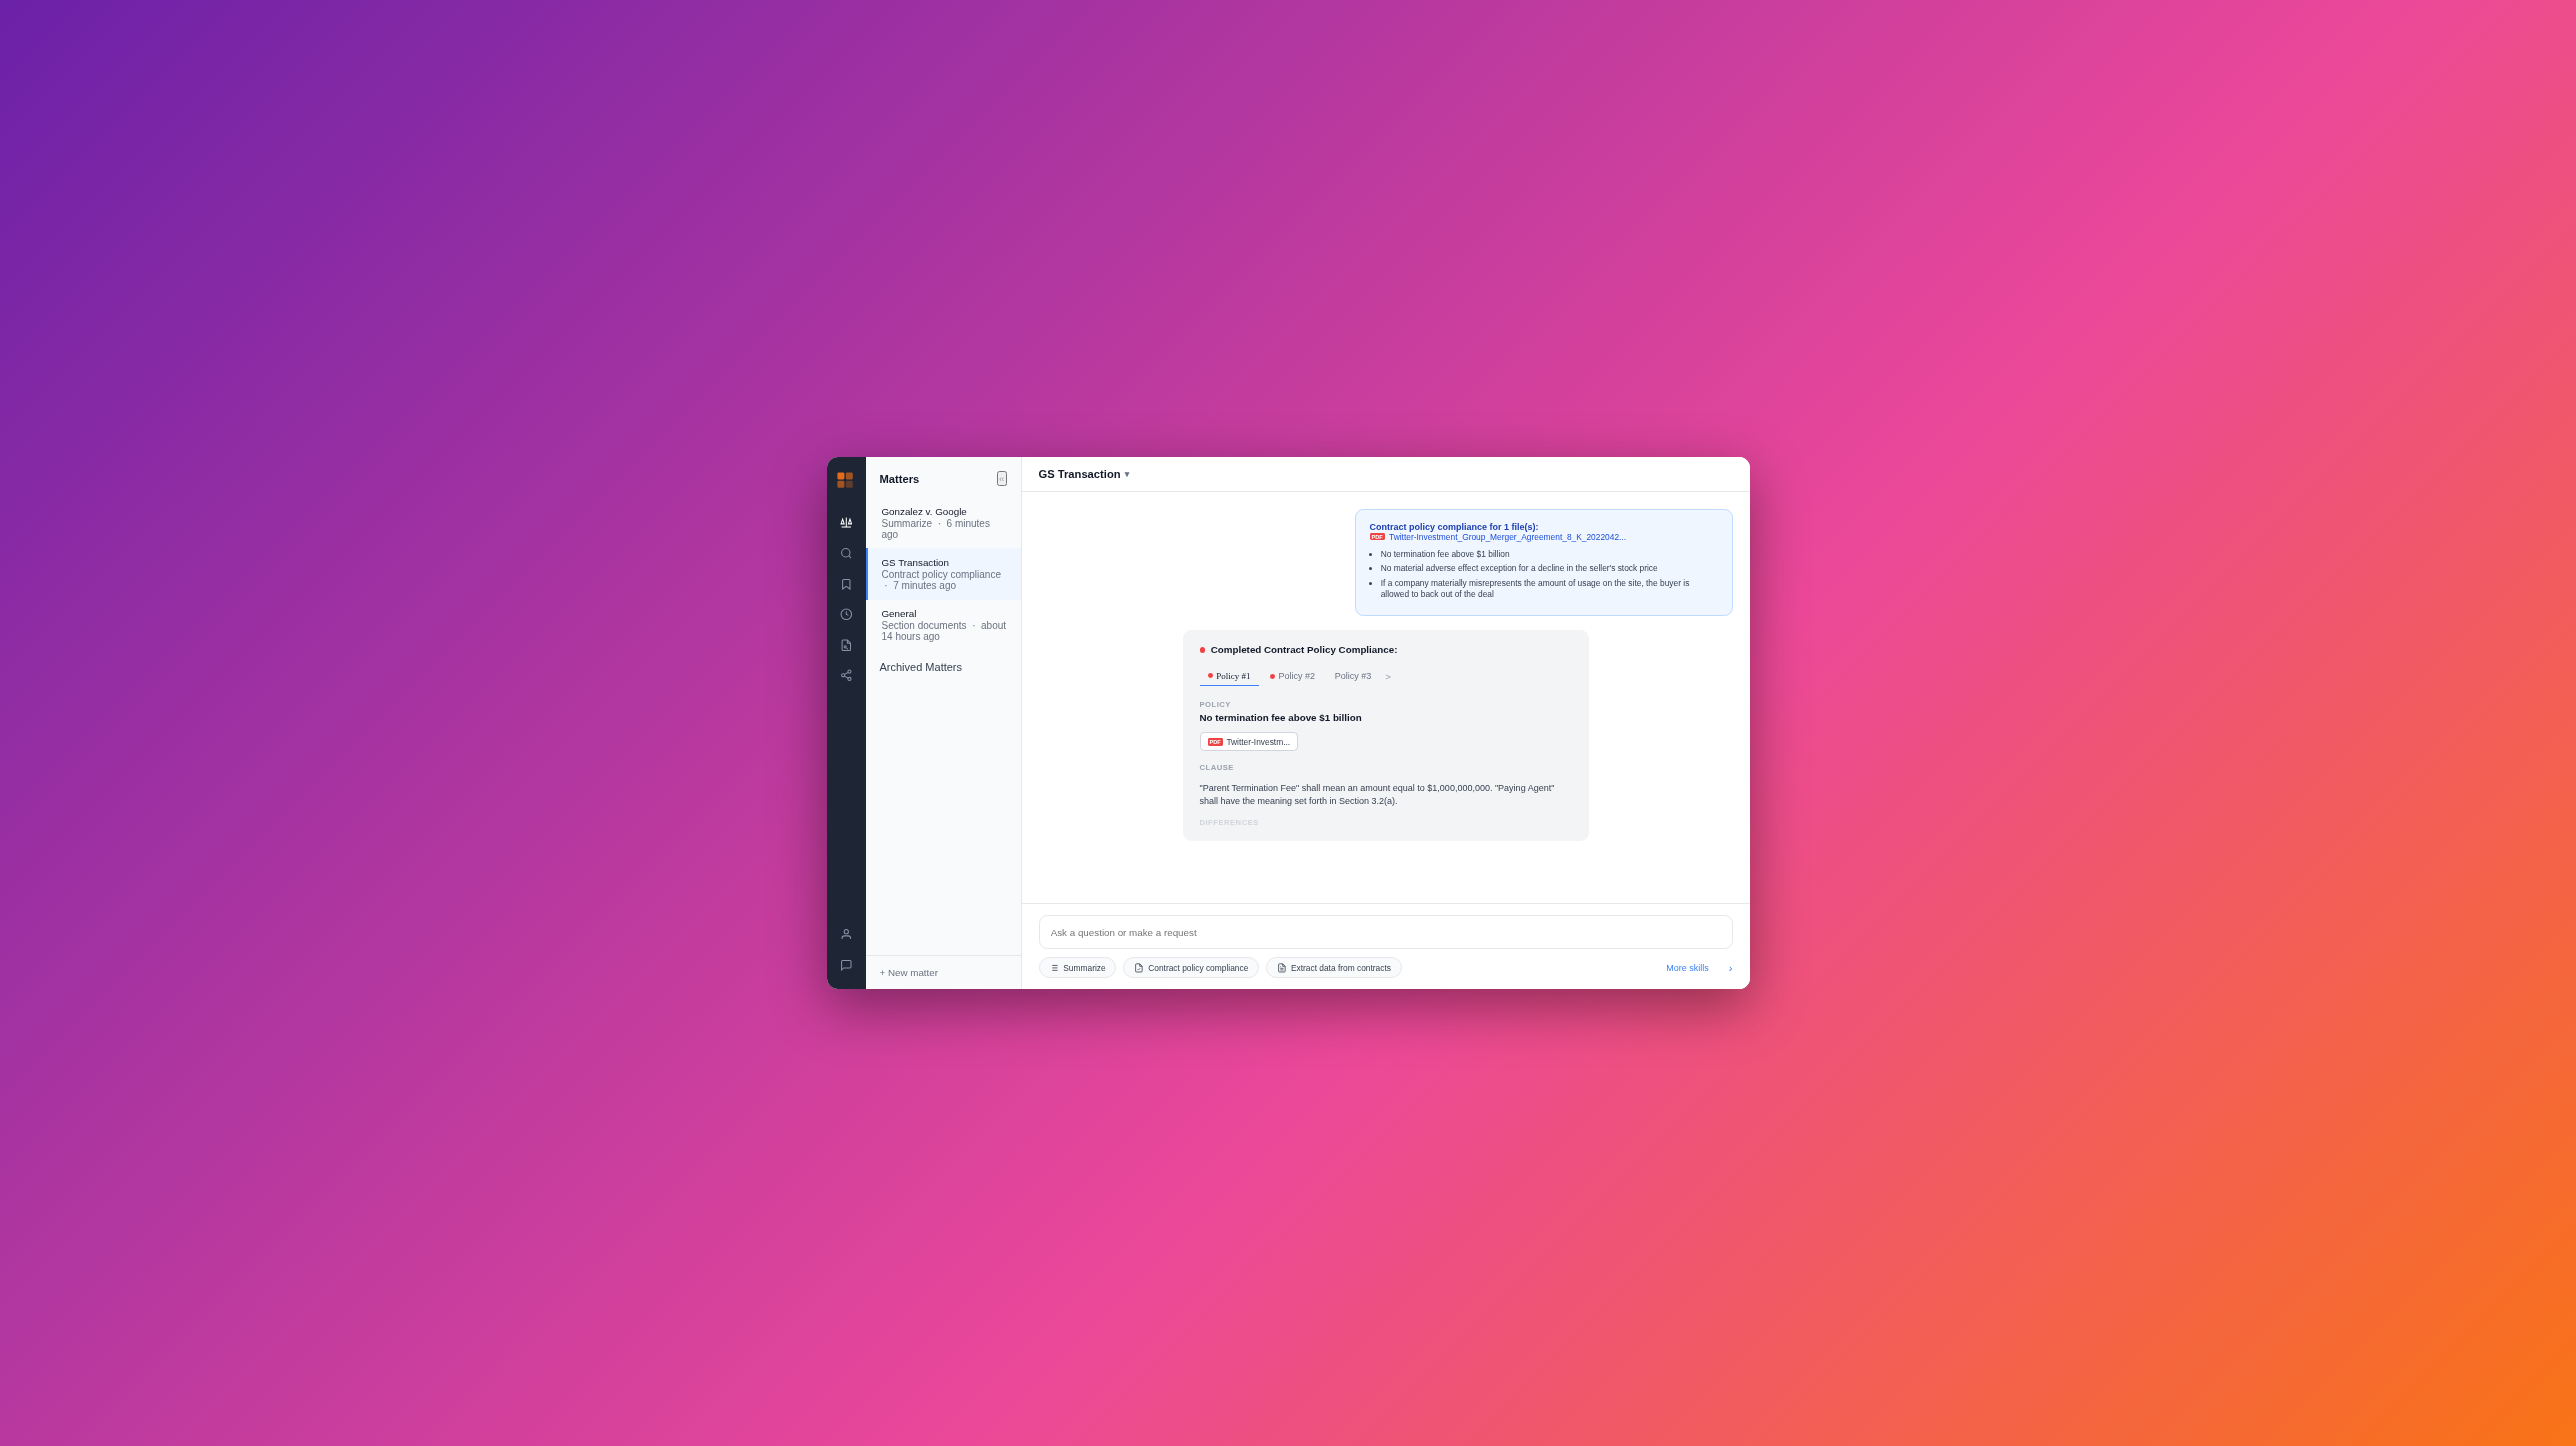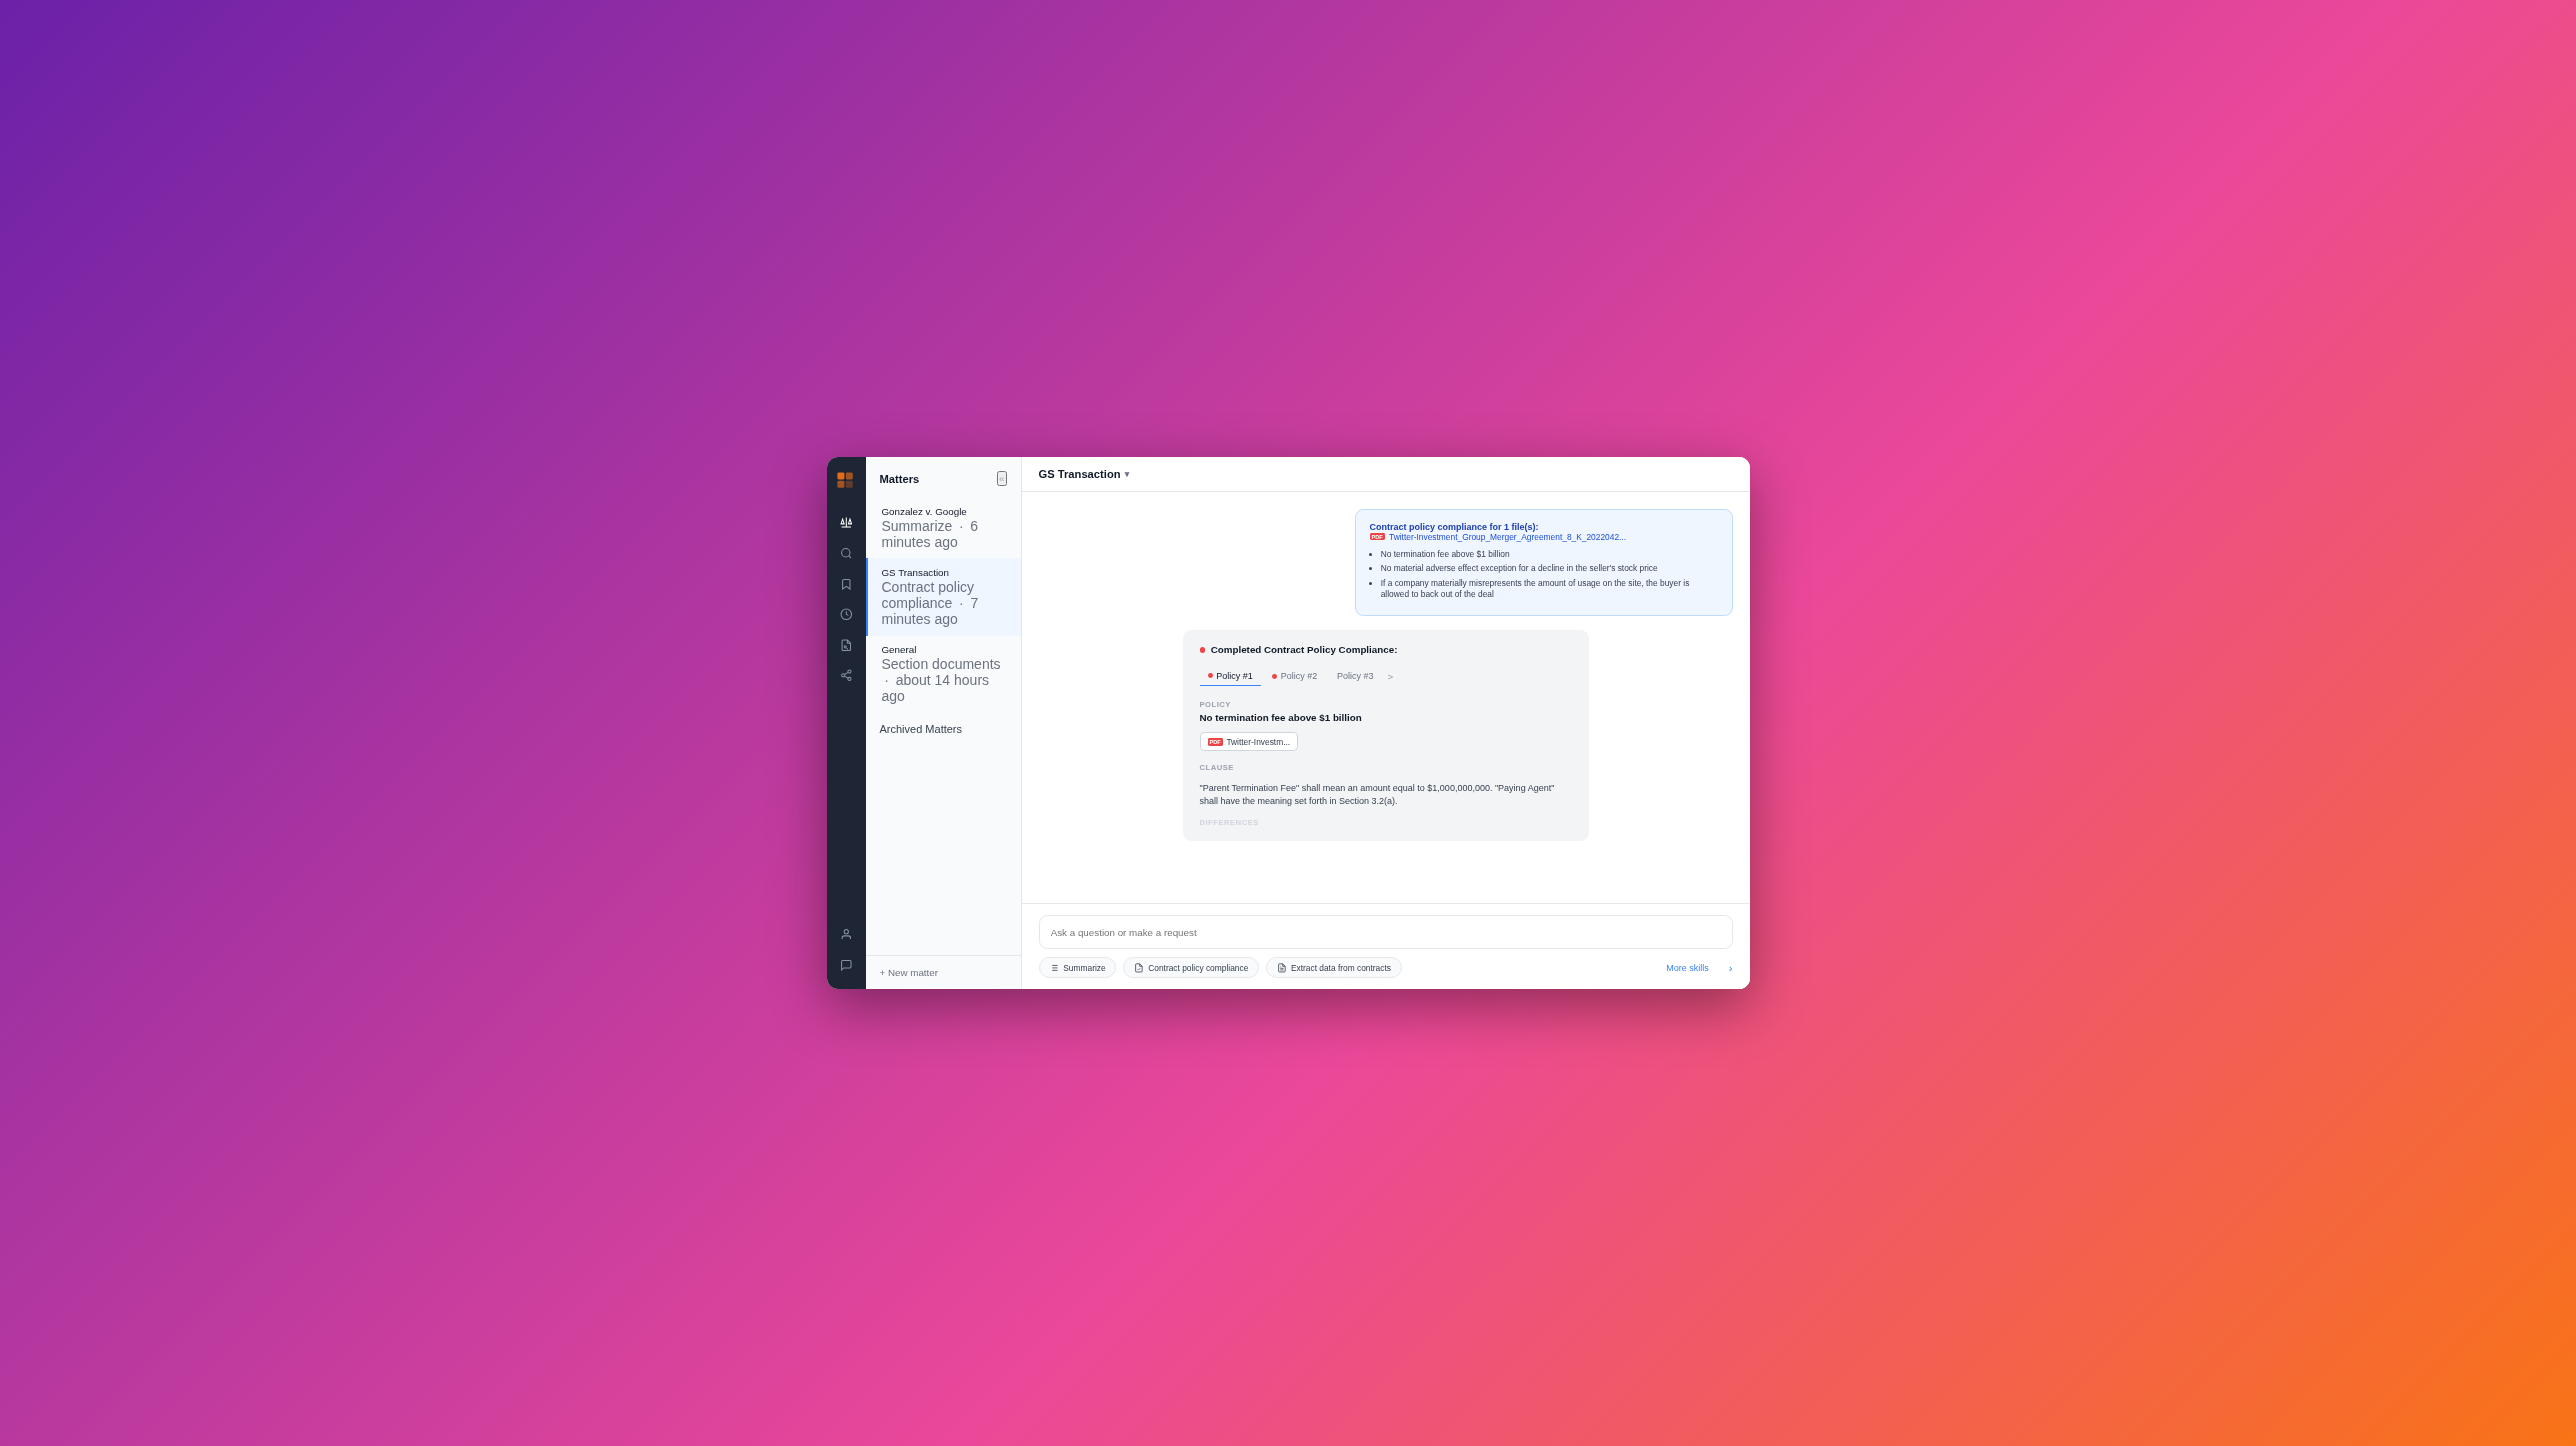--- a/index.html
+++ b/index.html
@@ -92,21 +92,21 @@
       background: #eff6ff;
       border-left-color: #3b82f6;
     }
     .sidebar-item-name {
       font-size: 9.8px;
       font-weight: 500;
       color: #111827;
       margin-bottom: 1.4px;
     }
     .sidebar-item-meta {
-      font-size: 14px;
+      font-size: 10px;
       color: #6b7280;
     }
     .sidebar-item-meta .dot {
       margin: 0 2.8px;
     }
     .sidebar-archived {
       padding: 9.8px 14px;
       font-size: 11px;
       color: #374151;
       font-weight: 500;
@@ -225,20 +225,21 @@
       color: #6b7280;
       cursor: pointer;
       border-bottom: 1.4px solid transparent;
       background: none; border: none;
       font-family: inherit;
     }
     .policy-tab.active {
       color: #111827;
       border-bottom: 1.4px solid #3b82f6;
       font-weight: 500;
+      font-family: Liberation Serif, serif;
     }
     .policy-tab .tab-dot {
       width: 4.9px; height: 4.9px;
       border-radius: 50%;
     }
     .tab-more {
       color: #9ca3af;
       cursor: pointer;
       font-size: 9.8px;
       padding: 2.8px;

